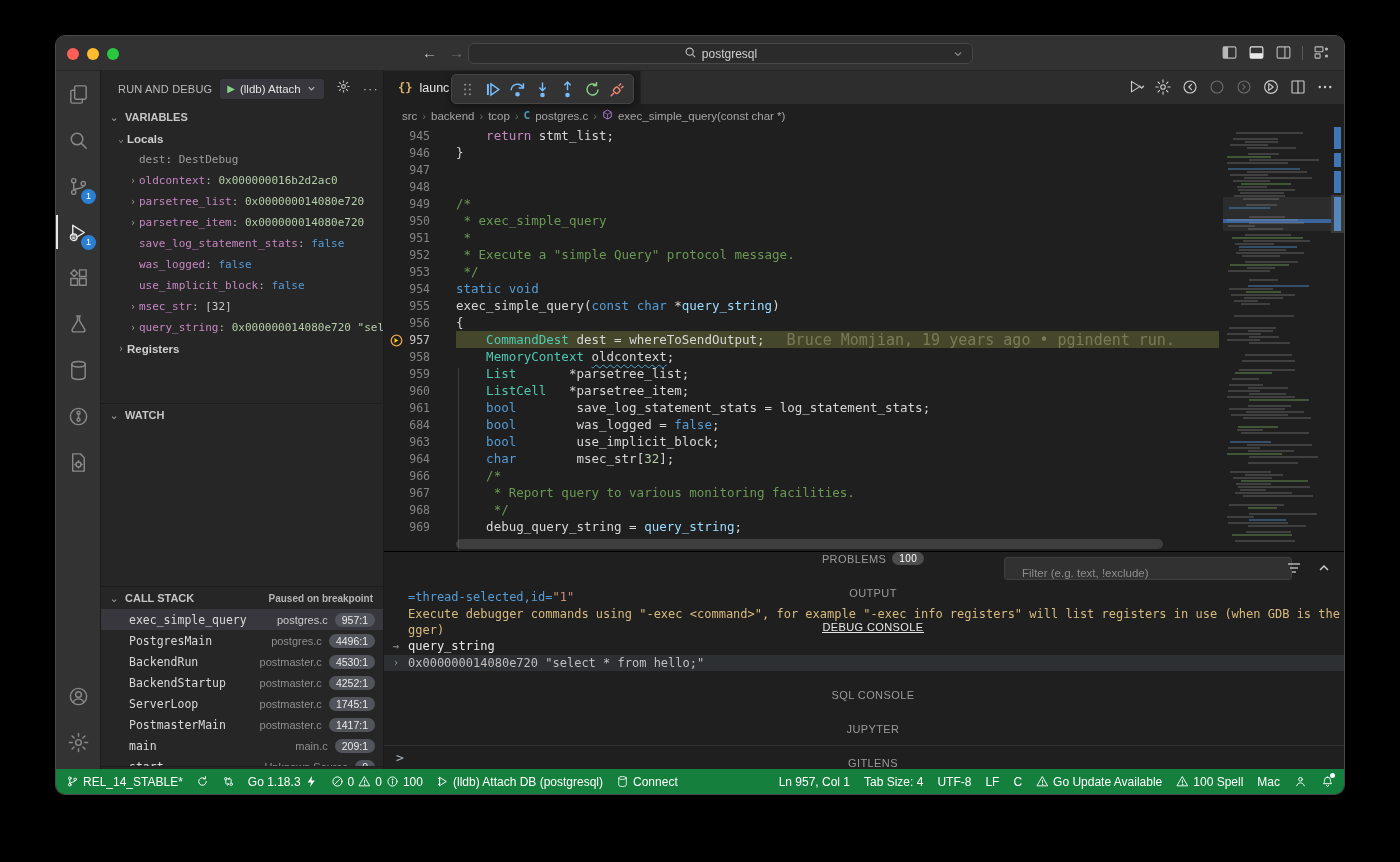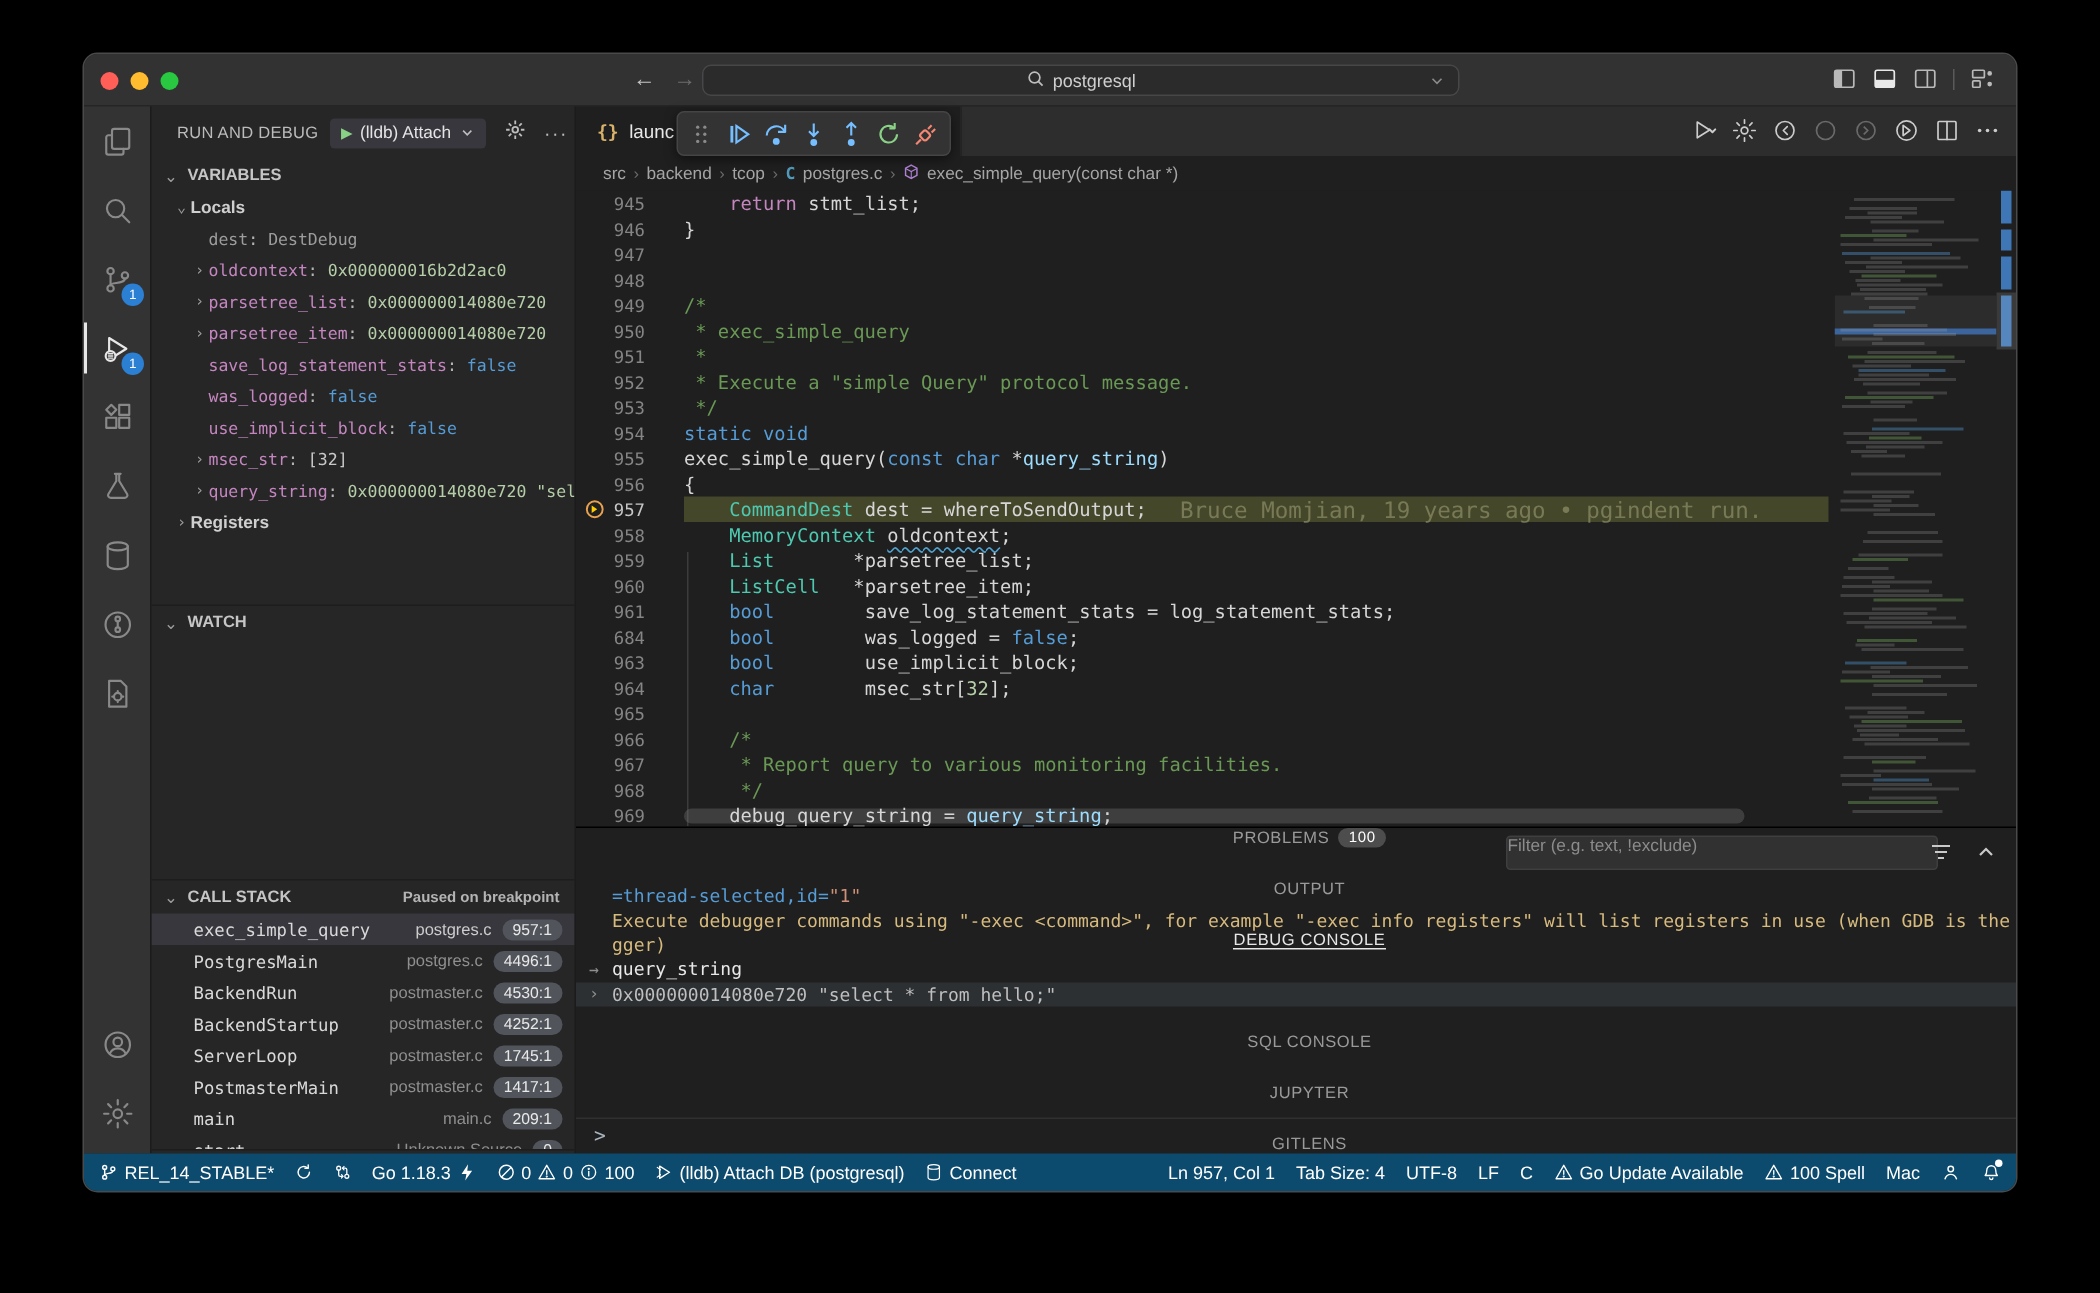--- a/index.html
+++ b/index.html
@@ -136,21 +136,21 @@
   .panel { position:absolute; left:0; top:480px; right:0; bottom:0; background:#1f1f1f;
     border-top:1px solid #000; }
   .panel-tabs { position:absolute; left:0; top:0; right:0; height:33px; display:flex;
     align-items:center; padding-left:18px; gap:22px;flex-direction:column; }
   .ptab { font-size:11px; letter-spacing:.4px; color:#9a9a9a; height:33px; display:flex;
     align-items:center; gap:6px; }
   .ptab.active { color:#e7e7e7; box-shadow:inset 0 -1px 0 #e7e7e7; }
   .ptab-badge { background:#4d4d4d; color:#fff; border-radius:9px; padding:1px 7px; font-size:10px; }
   .filterbox { position:absolute; left:620px; top:5px; width:288px; height:23px; background:#313132;
     border:1px solid #3f3f40; border-radius:3px; color:#8c8c8c; font-size:11.5px;
-    display:flex; align-items:flex-start; padding-left:0; }
+    display:flex; align-items:flex-end; padding-left:17px; }
   .panel-icons { position:absolute; right:12px; top:8px; display:flex; gap:14px; color:#c9c9c9; }
   .panel-icons svg { width:16px; height:16px; }
   .console { position:absolute; left:0; top:33px; right:0; bottom:24px; overflow:hidden;
     font-family:"DejaVu Sans Mono",monospace; font-size:12px; padding-top:4px; }
   .con-row { position:relative; height:16.4px; display:flex; align-items:center; white-space:pre; }
   .con-gutter { width:24px; flex:none; text-align:center; color:#8f8f8f; font-size:11px; }
   .con-row.hl { background:#2d3033; }
   .c-blue { color:#569cd6; } .c-orange { color:#ce9178; } .c-gold { color:#d7ba7d; }
   .c-white { color:#e8e8e8; } .c-gray { color:#bfbfbf; }
   .con-prompt { position:absolute; left:0; right:0; bottom:0; height:24px; border-top:1px solid #303030;
@@ -641,24 +641,20 @@
                 <span class="ln" style="">684</span>
                 <span class="code-text"><span class="tk-plain">    </span><span class="tk-kw2">bool</span><span class="tk-plain">        </span><span class="tk-plain">was_logged</span><span class="tk-plain"> = </span><span class="tk-kw2">false</span><span class="tk-plain">;</span></span>
               </div>
               <div class="code-line">
                 <span class="ln" style="">963</span>
                 <span class="code-text"><span class="tk-plain">    </span><span class="tk-kw2">bool</span><span class="tk-plain">        </span><span class="tk-plain">use_implicit_block</span><span class="tk-plain">;</span></span>
               </div>
               <div class="code-line">
                 <span class="ln" style="">964</span>
                 <span class="code-text"><span class="tk-plain">    </span><span class="tk-kw2">char</span><span class="tk-plain">        </span><span class="tk-plain">msec_str</span><span class="tk-plain">[</span><span class="tk-num">32</span><span class="tk-plain">];</span></span>
-              </div>
-              <div class="code-line">
-                <span class="ln" style="">965</span>
-                <span class="code-text"></span>
               </div>
               <div class="code-line">
                 <span class="ln" style="">966</span>
                 <span class="code-text"><span class="tk-plain">    </span><span class="tk-com">/*</span></span>
               </div>
               <div class="code-line">
                 <span class="ln" style="">967</span>
                 <span class="code-text"><span class="tk-com">     * Report query to various monitoring facilities.</span></span>
               </div>
               <div class="code-line">
@@ -831,21 +827,21 @@
               <div class="con-row"><span class="con-gutter">→</span><span class="c-white">query_string</span></div>
               <div class="con-row hl"><span class="con-gutter">›</span><span class="c-gray">0x000000014080e720 "select * from hello;"</span></div>
             </div>
           <div class="con-prompt">
             <span>&gt;</span>
           </div>
         </div>
       </div>
     </div>
 
-    <div class="statusbar" id="statusbar" style="background: #0c4a6e;">
+    <div class="statusbar" id="statusbar" style="background: #15803d;">
       <div class="sb-left" id="sb-left">
           <div class="sb-item">
             <span class="" style="width:13px;height:13px;display:block"><svg viewBox="0 0 24 24" fill="none" stroke="currentColor" stroke-width="1.8" stroke-linecap="round" stroke-linejoin="round">
                 <circle cx="7" cy="6" r="2.4"></circle>
                 <circle cx="7" cy="18" r="2.4"></circle>
                 <circle cx="17" cy="8" r="2.4"></circle>
                 <path d="M7 8.4v7.2"></path>
                 <path d="M17 10.4c0 4-10 2-10 5.2"></path>
               </svg></span>
             <span>REL_14_STABLE*</span>

